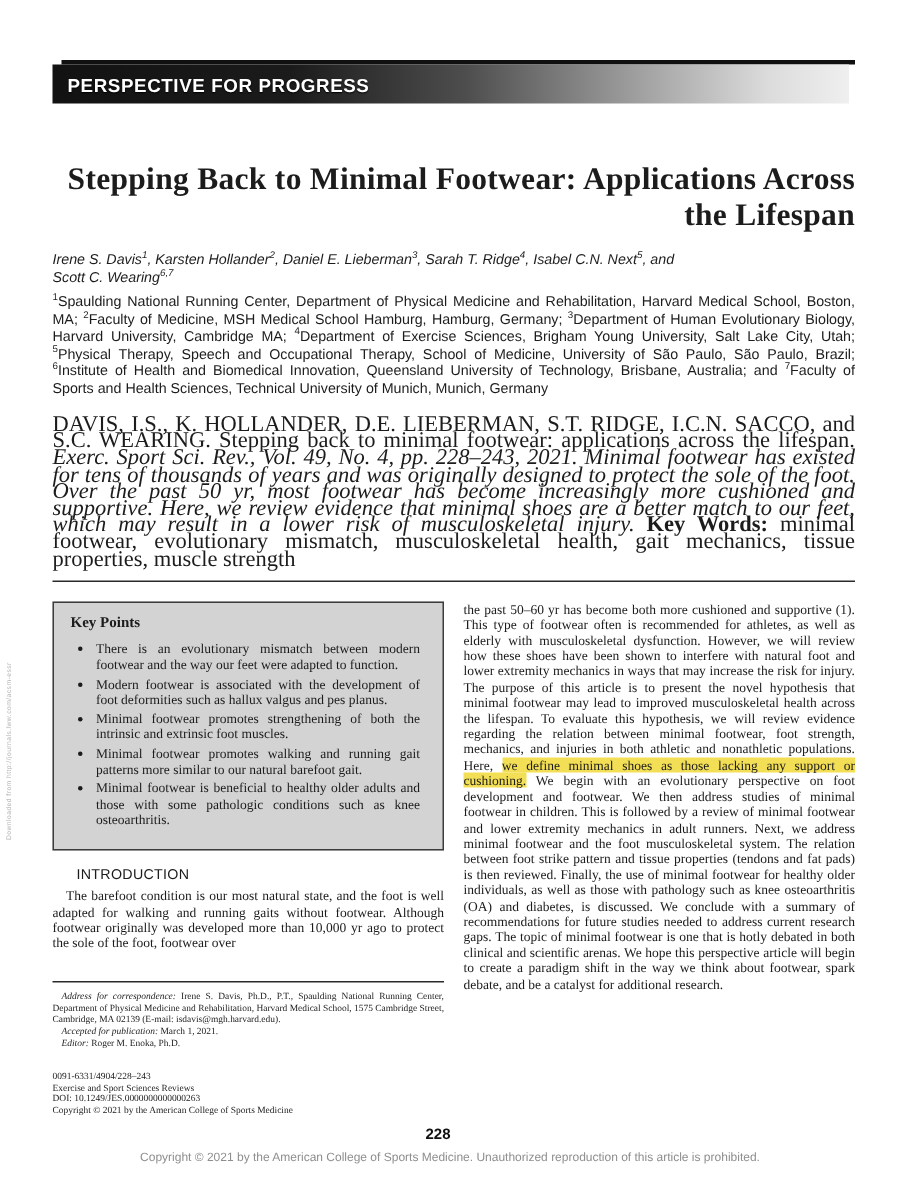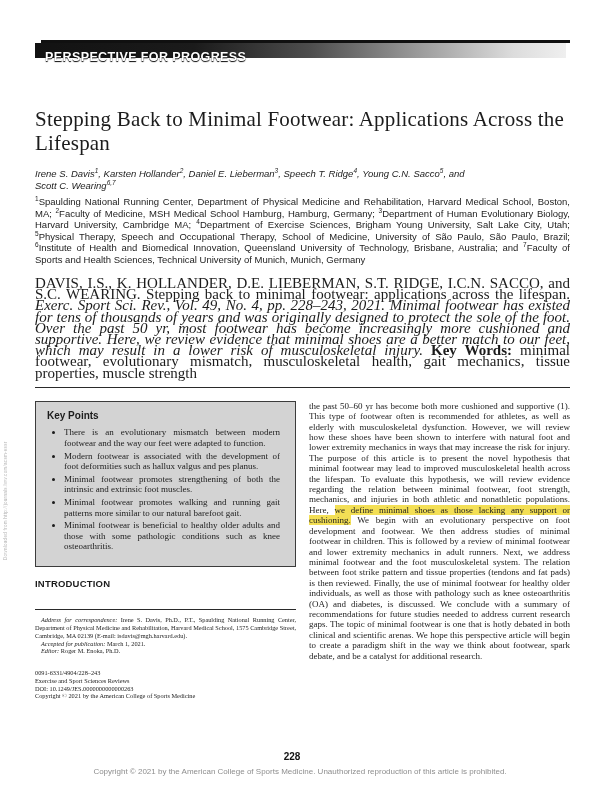--- a/index.html
+++ b/index.html
@@ -18,33 +18,33 @@
     position:absolute;left:3px;top:140px;height:420px;
     writing-mode:vertical-rl;transform:rotate(180deg);
     font-family:"Liberation Sans", sans-serif;
     font-size:4.5px;color:#b3b3b3;letter-spacing:.3px;
     white-space:nowrap;overflow:hidden;
   }
   
   .banner-wrap{position:relative;height:31px;margin-bottom:36px;}
   .banner-topline{position:absolute;top:0;left:6px;right:0;height:3px;background:#101010;}
   .banner-bar{
-    position:absolute;top:3px;left:0;right:4px;height:15px;
+    position:absolute;top:3px;left:0;right:4px;height:26px;
     background:linear-gradient(90deg,#121212 0%,#1b1b1b 30%,#4e4e4e 52%,#9a9a9a 72%,#dcdcdc 90%,#efefef 100%);
   }
   .banner-text{
     font-family:"Liberation Sans", sans-serif;
     font-weight:bold;font-size:12.5px;letter-spacing:.4px;
     color:#ffffff;line-height:28px;padding-left:10px;
     text-shadow:0 1px 1px #000;
   }
   
   .title{
-    font-size:21px;font-weight:normal;line-height:24px;
-    margin:0 0 13px 0;letter-spacing:.2px;
+    font-size:21px;font-weight:bold;line-height:24px;
+    margin:0 0 13px 0;letter-spacing:.2px;text-align:right;
   }
   .authors{
     font-family:"Liberation Sans", sans-serif;
     font-style:italic;font-size:9.5px;line-height:11.5px;margin:0 0 5px 0;
   }
   .affiliations{
     font-family:"Liberation Sans", sans-serif;
     font-size:9.5px;line-height:11.5px;text-align:justify;margin:0 0 13px 0;
   }
   sup{font-size:6.5px;line-height:0;}
@@ -55,28 +55,28 @@
   .divider{border:none;border-top:1.5px solid #2a2a2a;margin:8px 0 13px 0;}
   
   .columns{display:flex;gap:13px;}
   .col{width:50%;font-size:9px;line-height:10.4px;text-align:justify;}
   
   .keypoints{
     background:#d3d3d3;border:1.5px solid #3c3c3c;
     padding:9px 11px 10px 11px;margin-bottom:12px;
   }
   .keypoints-title{
-    font-family:Liberation Sans, sans-serif;
+    font-family:Liberation Serif, serif;
     font-weight:bold;font-size:10px;margin:0 0 6px 0;
   }
   .keypoints ul{margin:4px;padding-left:13px;}
   .keypoints li{margin-bottom:2.5px;text-align:justify;}
   .section-heading{
     font-family:"Liberation Sans", sans-serif;
-    font-weight:bold;font-size:9.5px;margin:0 0 3px 0;letter-spacing:.2px;
+    font-weight:normal;font-size:9.5px;margin:0 0 3px 16px;letter-spacing:.2px;
   }
   .body-para{margin:0;text-indent:9px;}
   .body-para-cont{margin:0;}
   .hl{background:#f3df55;}
   
   .footnote-rule{border:none;border-top:1px solid #2a2a2a;margin:20px 0 6px 0;}
   .footnote{font-size:6.3px;line-height:7.8px;text-align:justify;color:#222;}
   .footnote p{margin:0;text-indent:6px;}
   .fn-label{font-style:italic;}
   .idblock{margin-top:14px;font-size:6.3px;line-height:7.8px;color:#222;}
@@ -102,21 +102,21 @@
 
     <div class="banner-wrap">
       <div class="banner-topline"></div>
       <div class="banner-bar">
           <div class="banner-text">PERSPECTIVE FOR PROGRESS</div>
         </div>
     </div>
 
     <h1 class="title">Stepping Back to Minimal Footwear: Applications Across the Lifespan</h1>
 
-    <p class="authors"><span>Irene S. Davis</span><sup>1</sup><span>, </span><span>Karsten Hollander</span><sup>2</sup><span>, </span><span>Daniel E. Lieberman</span><sup>3</sup><span>, </span><span>Speech T. Ridge</span><sup>4</sup><span>, </span><span>Young C.N. Sacco</span><sup>5</sup><span>, and </span><br><span>Scott C. Wearing</span><sup>6,7</sup></p>
+    <p class="authors"><span>Irene S. Davis</span><sup>1</sup><span>, </span><span>Karsten Hollander</span><sup>2</sup><span>, </span><span>Daniel E. Lieberman</span><sup>3</sup><span>, </span><span>Sarah T. Ridge</span><sup>4</sup><span>, </span><span>Isabel C.N. Next</span><sup>5</sup><span>, and </span><br><span>Scott C. Wearing</span><sup>6,7</sup></p>
 
     <p class="affiliations"><sup>1</sup><span>Spaulding National Running Center, Department of Physical Medicine and Rehabilitation, Harvard Medical School, Boston, MA; </span><sup>2</sup><span>Faculty of Medicine, MSH Medical School Hamburg, Hamburg, Germany; </span><sup>3</sup><span>Department of Human Evolutionary Biology, Harvard University, Cambridge MA; </span><sup>4</sup><span>Department of Exercise Sciences, Brigham Young University, Salt Lake City, Utah; </span><sup>5</sup><span>Physical Therapy, Speech and Occupational Therapy, School of Medicine, University of São Paulo, São Paulo, Brazil; </span><sup>6</sup><span>Institute of Health and Biomedical Innovation, Queensland University of Technology, Brisbane, Australia; and </span><sup>7</sup><span>Faculty of Sports and Health Sciences, Technical University of Munich, Munich, Germany</span></p>
 
     <p class="abstract"><span>DAVIS, I.S., K. HOLLANDER, D.E. LIEBERMAN, S.T. RIDGE, I.C.N. SACCO, and S.C. WEARING. Stepping back to minimal footwear: applications across the lifespan. </span><span class="it">Exerc. Sport Sci. Rev., Vol. 49, No. 4, pp. 228–243, 2021. Minimal footwear has existed for tens of thousands of years and was originally designed to protect the sole of the foot. Over the past 50 yr, most footwear has become increasingly more cushioned and supportive. Here, we review evidence that minimal shoes are a better match to our feet, which may result in a lower risk of musculoskeletal injury. </span><span class="kw">Key Words: </span><span>minimal footwear, evolutionary mismatch, musculoskeletal health, gait mechanics, tissue properties, muscle strength</span></p>
 
     <hr class="divider">
 
     <div class="columns">
 
       <div class="col">
@@ -125,20 +125,21 @@
           <ul>
             <li>There is an evolutionary mismatch between modern footwear and the way our feet were adapted to function.</li>
             <li>Modern footwear is associated with the development of foot deformities such as hallux valgus and pes planus.</li>
             <li>Minimal footwear promotes strengthening of both the intrinsic and extrinsic foot muscles.</li>
             <li>Minimal footwear promotes walking and running gait patterns more similar to our natural barefoot gait.</li>
             <li>Minimal footwear is beneficial to healthy older adults and those with some pathologic conditions such as knee osteoarthritis.</li>
           </ul>
         </div>
 
         <h2 class="section-heading">INTRODUCTION</h2>
+        <p class="body-para">The barefoot condition is our most natural state, and the foot is well adapted for walking and running gaits without footwear. Although footwear originally was developed more than 10,000 yr ago to protect the sole of the foot, footwear over</p>
 
         <hr class="footnote-rule">
         <div class="footnote">
           <p><span class="fn-label">Address for correspondence:</span><span> Irene S. Davis, Ph.D., P.T., Spaulding National Running Center, Department of Physical Medicine and Rehabilitation, Harvard Medical School, 1575 Cambridge Street, Cambridge, MA 02139 (E-mail: isdavis@mgh.harvard.edu).</span></p>
           <p><span class="fn-label">Accepted for publication:</span><span> March 1, 2021.</span></p>
           <p><span class="fn-label">Editor:</span><span> Roger M. Enoka, Ph.D.</span></p>
         </div>
 
         <div class="idblock">
           <div>0091-6331/4904/228–243</div>

